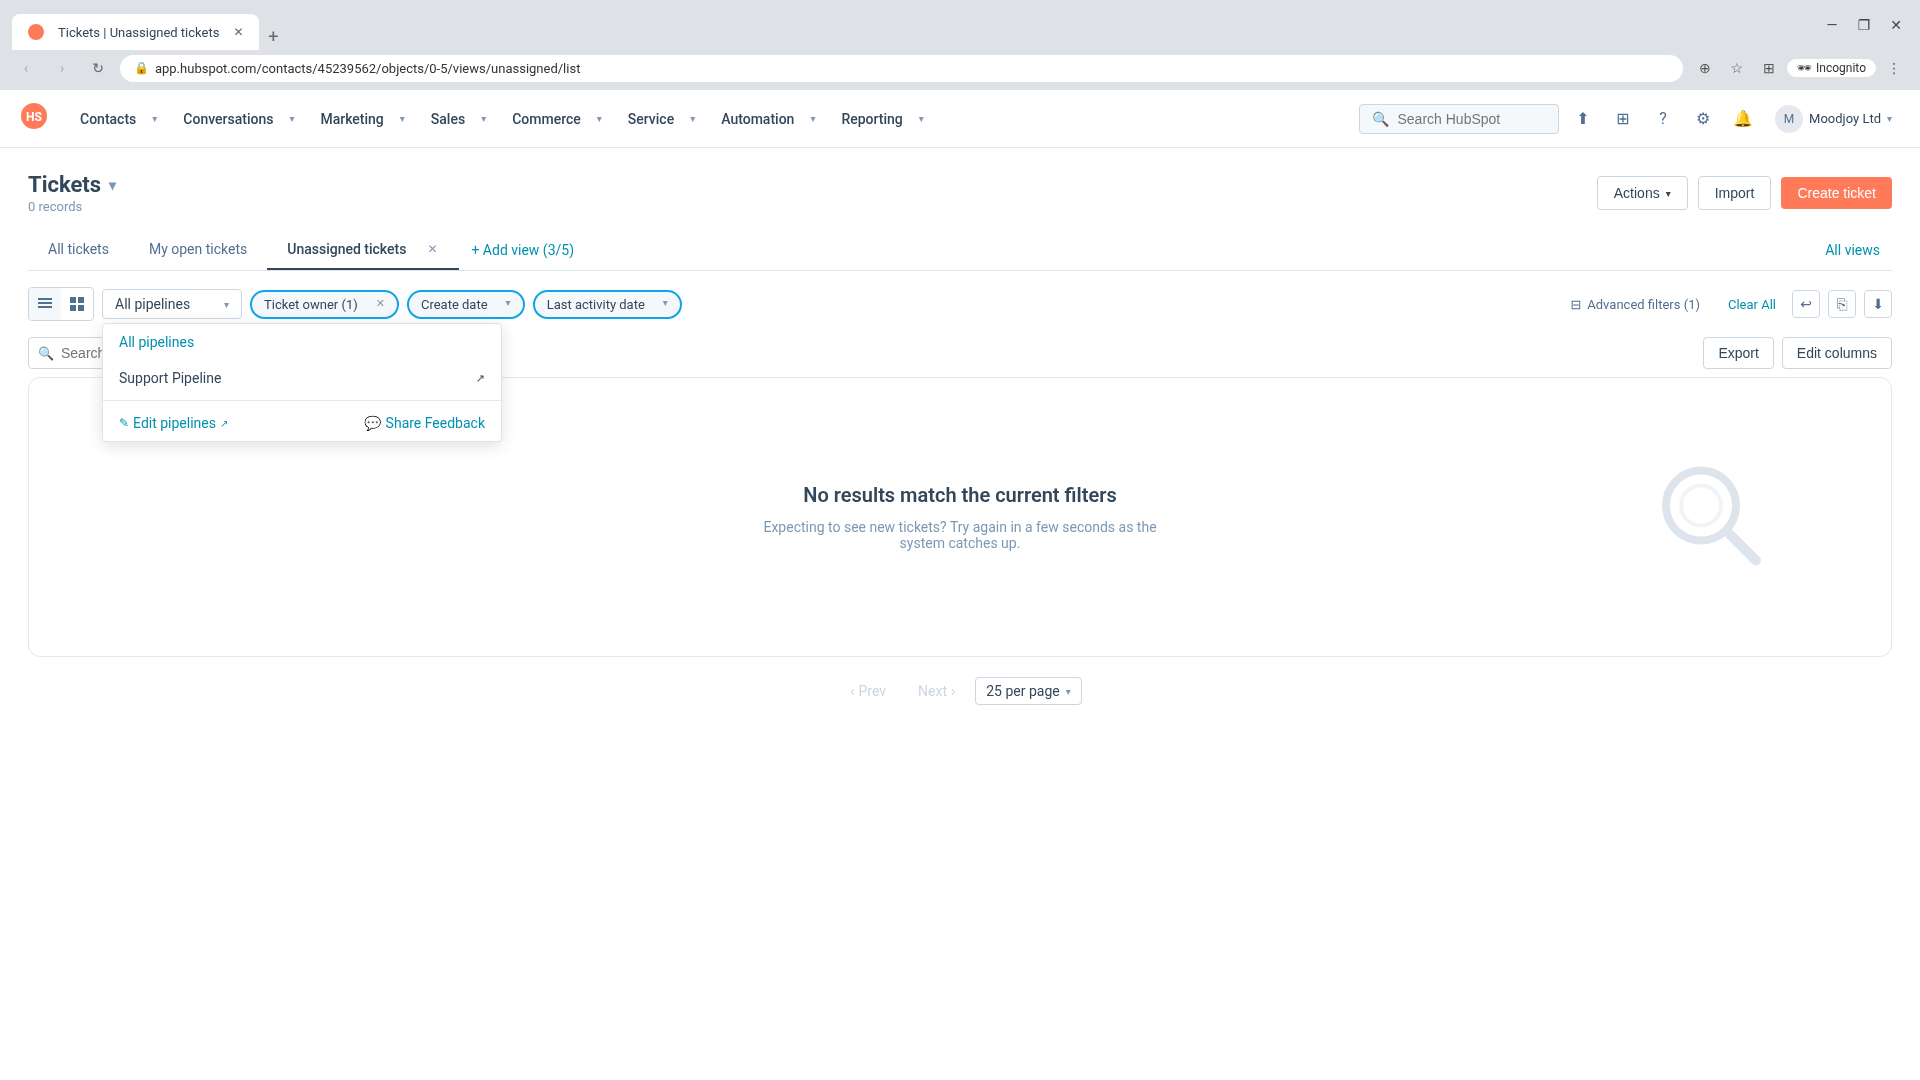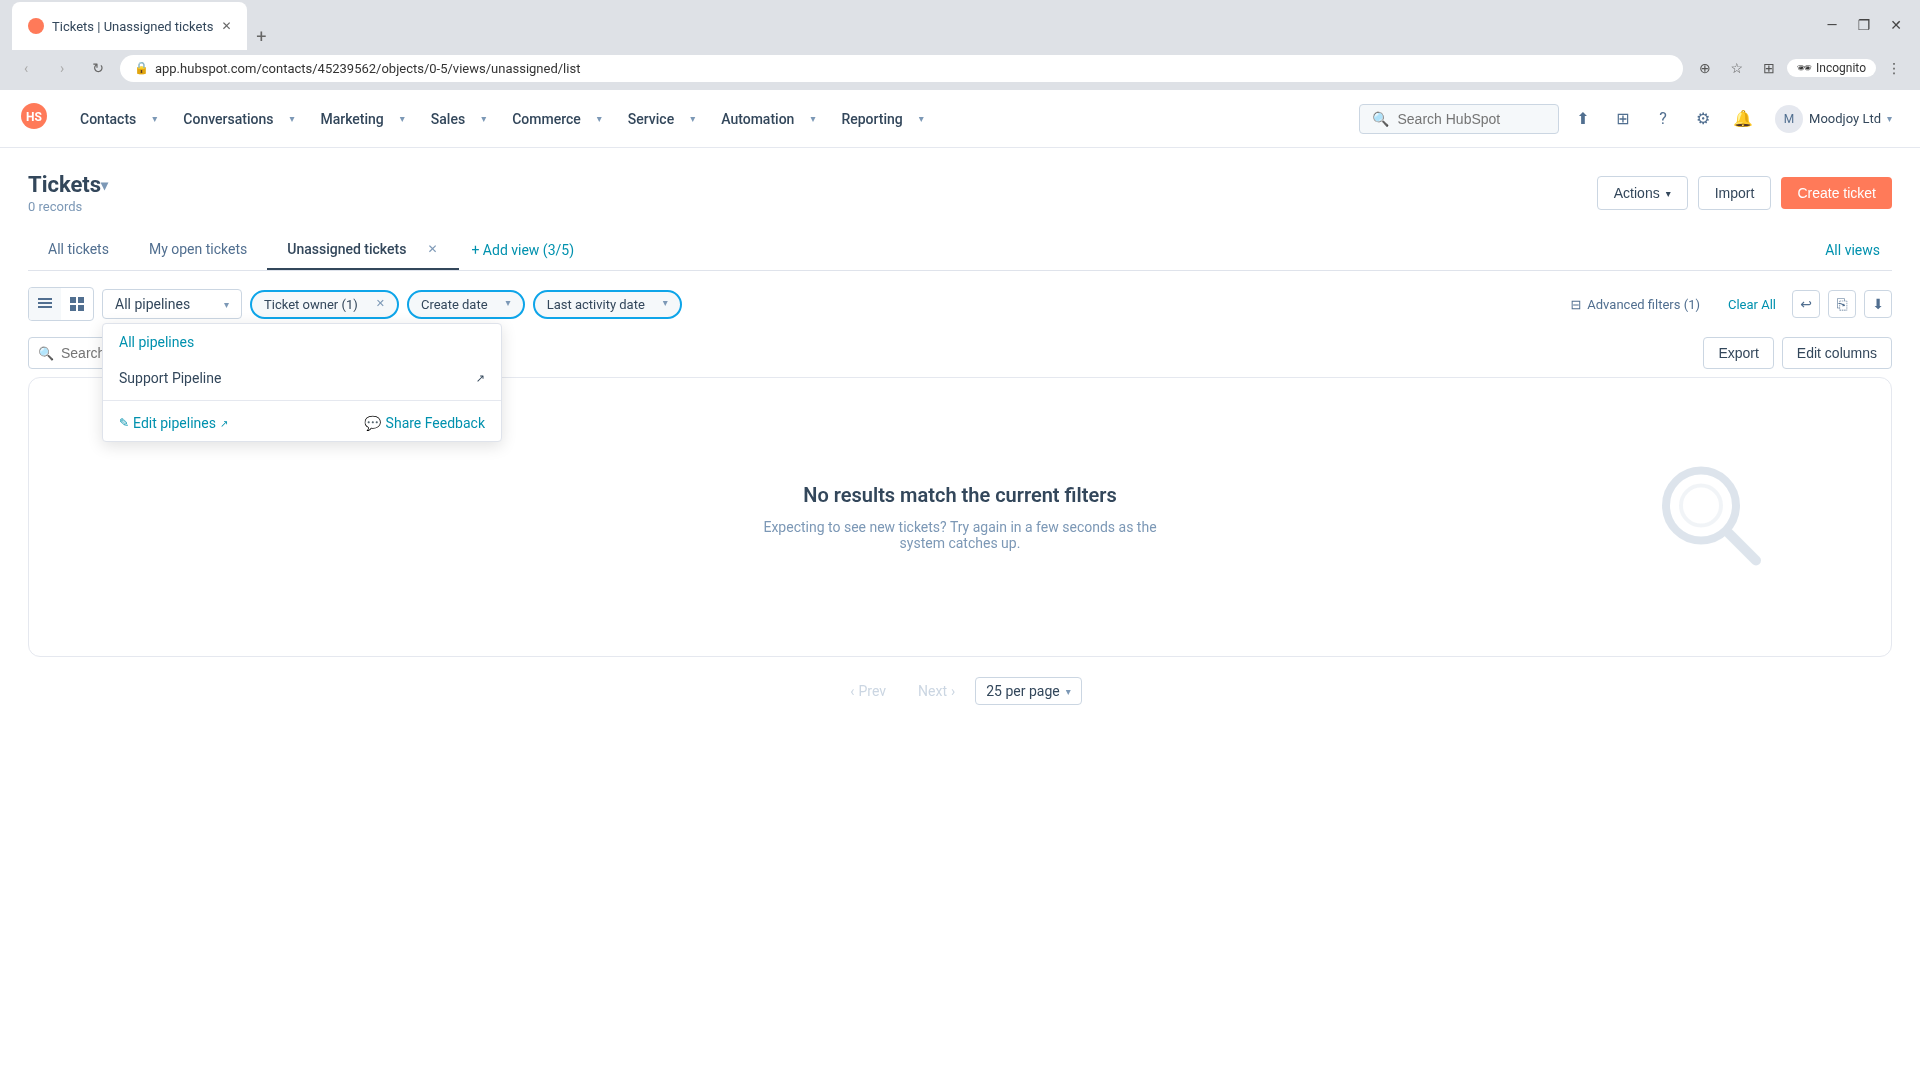--- a/index.html
+++ b/index.html
@@ -1,21 +1,21 @@
 <!DOCTYPE html>
 <html><head>
   <meta charset="utf-8">
   <style>
     * { box-sizing: border-box; margin: 0; padding: 0; }
     body { font-family: -apple-system, BlinkMacSystemFont, 'Segoe UI', Roboto, sans-serif; background: #fff; font-size: 14px; color: #33475b; }
 
     
     .browser-chrome { background: #dee1e6; height: 50px; display: flex; align-items: center; padding: 0 12px; gap: 8px; }
     .browser-tabs { display: flex; align-items: flex-end; height: 100%; }
-    .browser-tab { background: #fff; border-radius: 8px 8px 0 0; padding: 8px 16px; font-size: 13px; display: flex; align-items: center; gap: 8px; height: 48px; min-width: 180px; }
+    .browser-tab { background: #fff; border-radius: 8px 8px 0 0; padding: 8px 16px; font-size: 13px; display: flex; align-items: center; gap: 14px; height: 36px; min-width: 180px; }
     .browser-tab .tab-favicon { width: 16px; height: 16px; background: #ff7a59; border-radius: 50%; display: inline-block; }
     .browser-tab .tab-close { color: #666; cursor: pointer; margin-left: auto; font-size: 12px; }
     .browser-tab-new { background: transparent; border-radius: 50%; width: 28px; height: 28px; display: flex; align-items: center; justify-content: center; font-size: 18px; color: #666; cursor: pointer; }
     .window-controls { display: flex; gap: 8px; margin-left: auto; }
     .win-btn { width: 24px; height: 24px; display: flex; align-items: center; justify-content: center; border-radius: 4px; cursor: pointer; font-size: 14px; color: #444; }
 
     
     .address-bar-row { background: #dee1e6; padding: 4px 12px 8px; display: flex; align-items: center; gap: 8px; }
     .nav-btn { width: 28px; height: 28px; border-radius: 50%; display: flex; align-items: center; justify-content: center; color: #666; cursor: pointer; font-size: 14px; }
     .nav-btn.disabled { color: #aaa; cursor: default; }
@@ -41,21 +41,21 @@
     .search-box .search-icon { color: #7c98b6; font-size: 14px; }
     .nav-icon-btn { width: 32px; height: 32px; display: flex; align-items: center; justify-content: center; color: #516f90; cursor: pointer; border-radius: 4px; font-size: 16px; }
     .user-account { display: flex; align-items: center; gap: 6px; padding: 4px 8px; border-radius: 4px; cursor: pointer; color: #33475b; font-size: 13px; }
 
     
     .page-content { padding: 24px 28px; }
 
     
     .page-header { display: flex; align-items: center; justify-content: space-between; margin-bottom: 16px; }
     .page-title-area { display: flex; flex-direction: column; }
-    .page-title { display: flex; align-items: center; font-size: 22px; font-weight: 700; color: #33475b; }
+    .page-title { display: flex; align-items: center; gap: 8px; font-size: 22px; font-weight: 700; color: #33475b; }
     .page-title .dropdown-arrow { color: #7c98b6; font-size: 14px; cursor: pointer; }
     .record-count { font-size: 13px; color: #7c98b6; margin-top: 2px; }
     .header-actions { display: flex; gap: 10px; align-items: center; }
     .btn { padding: 8px 16px; border-radius: 4px; font-size: 14px; font-weight: 500; cursor: pointer; border: none; display: flex; align-items: center; gap: 6px; }
     .btn-actions { background: #fff; border: 1px solid #cbd6e2; color: #33475b; }
     .btn-import { background: #fff; border: 1px solid #cbd6e2; color: #33475b; }
     .btn-create { background: #ff7a59; color: #fff; border: none; }
 
     
     .view-tabs { display: flex; align-items: center; gap: 0; border-bottom: 1px solid #dfe3eb; margin-bottom: 16px; }

